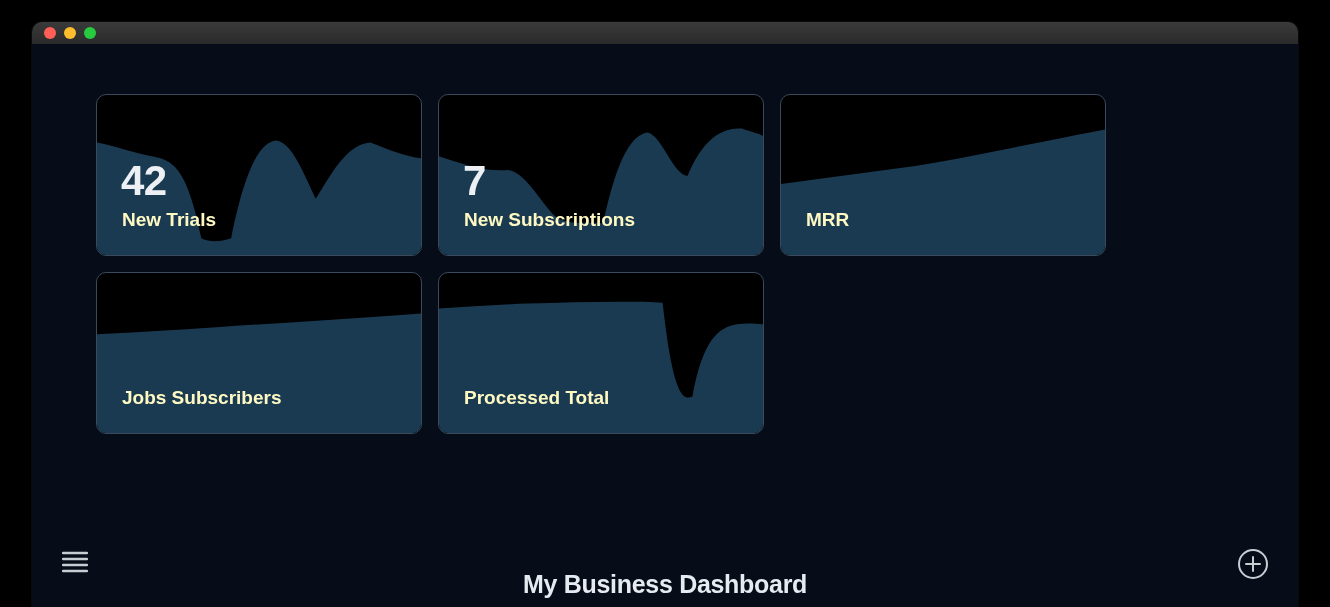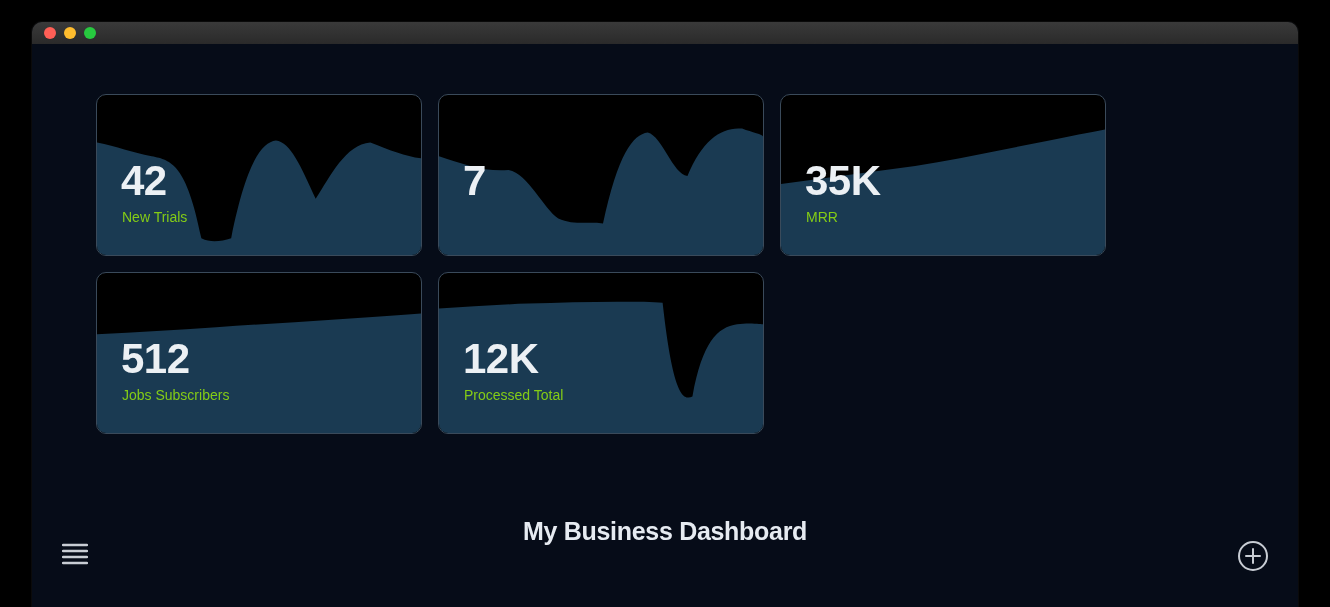--- a/index.html
+++ b/index.html
@@ -67,31 +67,31 @@
     top: 62px;
     font-size: 42px;
     font-weight: 700;
     color: #ecf0f4;
     letter-spacing: -0.5px;
   }
   .card .label {
     position: absolute;
     left: 25px;
     top: 114px;
-    font-size: 14px;
-    font-weight: 400;
-    color: #84cc16;
+    font-size: 19px;
+    font-weight: 700;
+    color: #fef9c3;
   }
 
   .bottombar {
     position: absolute;
-    left: 0; right: 0; bottom: 16px;
+    left: 0; right: 0; bottom: 8px;
     height: 74px;
     display: flex;
-    align-items: flex-start;
+    align-items: flex-end;
     justify-content: center;
   }
   .bottombar .title {
     font-size: 25px;
     font-weight: 700;
     color: #e6ebf1;
     letter-spacing: -0.3px;
   }
   .menu-btn {
     position: absolute;
@@ -130,44 +130,42 @@
         </svg>
         <div class="value">42</div>
         <div class="label">New Trials</div>
       </div>
 
       <div class="card">
         <svg class="spark" viewBox="0 0 326 162" preserveAspectRatio="none">
           <path fill="#1a3a52" d="M0,62 C25,70 45,78 70,76 C90,80 105,115 120,125 C135,132 150,128 165,130 C180,60 195,40 210,38 C225,42 235,80 250,82 C265,45 285,32 305,34 C315,38 326,40 326,42 L326,162 L0,162 Z"></path>
         </svg>
         <div class="value">7</div>
+        <div class="label">New Subscriptions</div>
       </div>
 
       <div class="card">
         <svg class="spark" viewBox="0 0 326 162" preserveAspectRatio="none">
           <path fill="#1a3a52" d="M0,90 C30,86 60,82 90,78 C120,74 150,70 180,64 C210,58 240,52 270,46 C290,42 310,38 326,35 L326,162 L0,162 Z"></path>
         </svg>
-        <div class="value">35K</div>
         <div class="label">MRR</div>
       </div>
 
       <div class="card">
         <svg class="spark" viewBox="0 0 326 162" preserveAspectRatio="none">
           <path fill="#1a3a52" d="M0,62 C40,60 80,58 120,55 C160,52 200,50 240,47 C270,45 300,43 326,41 L326,162 L0,162 Z"></path>
         </svg>
-        <div class="value">512</div>
         <div class="label">Jobs Subscribers</div>
       </div>
 
 
       <div class="card">
         <svg class="spark" viewBox="0 0 326 162" preserveAspectRatio="none">
           <path fill="#1a3a52" d="M0,36 C30,34 60,32 90,31 C120,30 150,29 180,29 C200,29 215,29 225,30 C235,120 245,130 255,125 C265,70 280,55 300,52 C312,50 326,52 326,52 L326,162 L0,162 Z"></path>
         </svg>
-        <div class="value">12K</div>
         <div class="label">Processed Total</div>
       </div>
 
     </div>
 
     <div class="bottombar">
       <div class="menu-btn">
         <svg width="26" height="22" viewBox="0 0 26 22">
           <line x1="1" y1="2" x2="25" y2="2" stroke="#c8cdd4" stroke-width="2.4" stroke-linecap="round"></line>
           <line x1="1" y1="8" x2="25" y2="8" stroke="#c8cdd4" stroke-width="2.4" stroke-linecap="round"></line>

